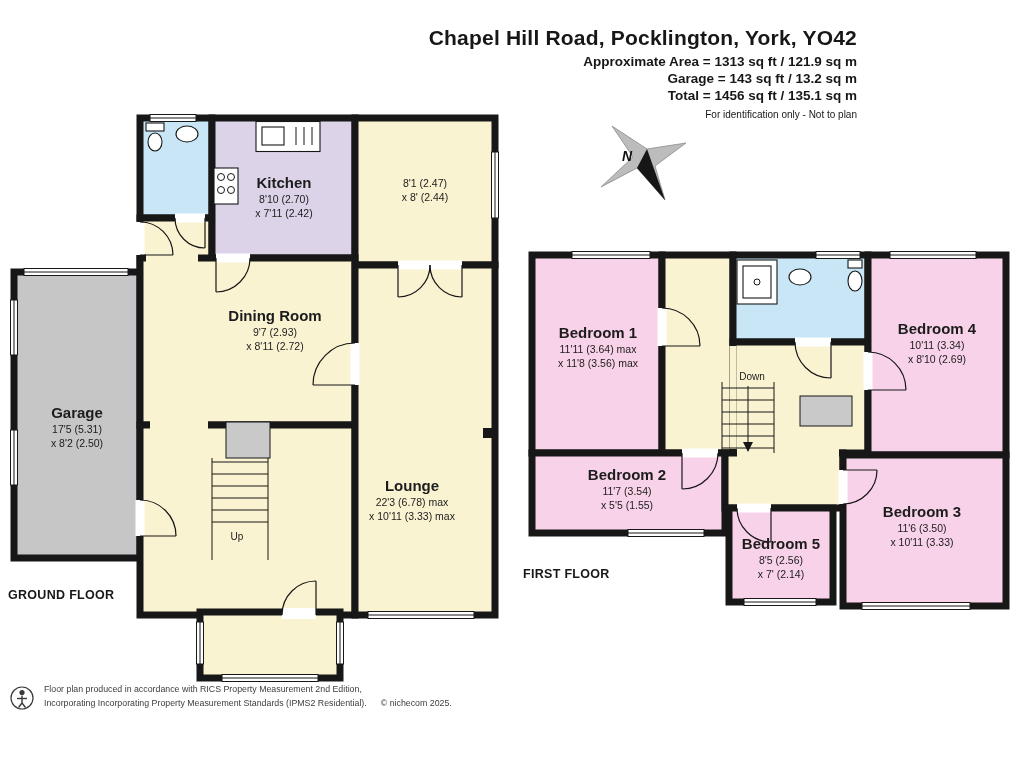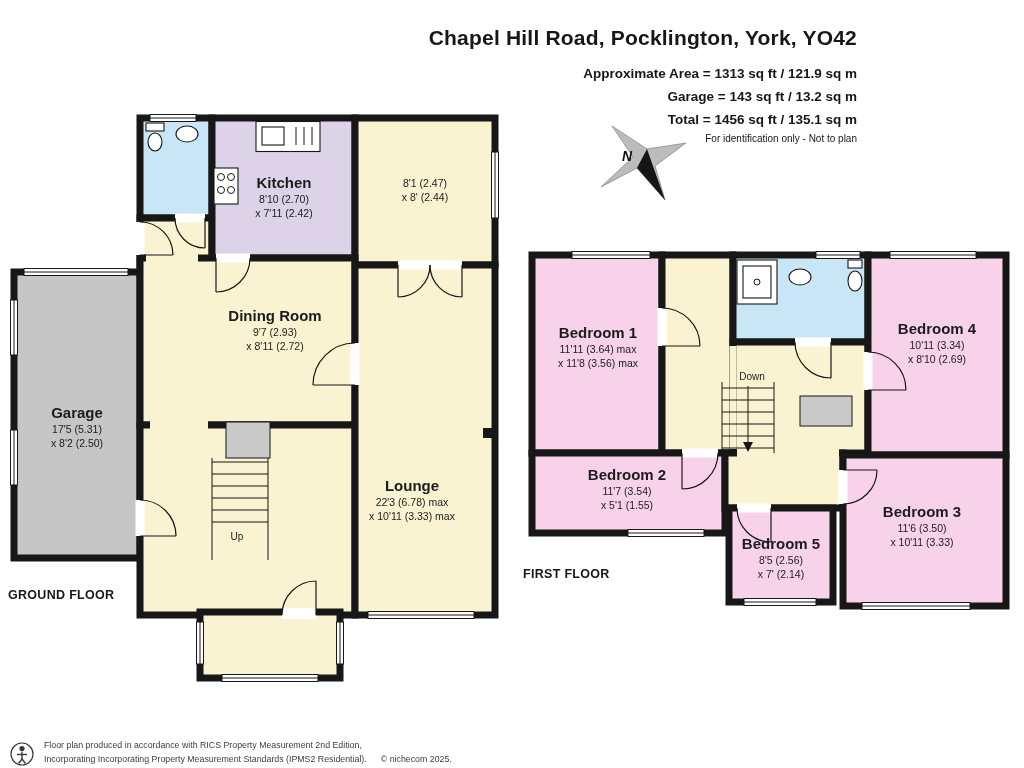--- a/index.html
+++ b/index.html
@@ -19,32 +19,32 @@
   .thin1{stroke:var(--wall,#171717);stroke-width:1;fill:none;}
   .gap{fill:#fff;}
   .door{fill:none;stroke:var(--wall,#171717);stroke-width:1.2;}
   .fix{fill:#fff;stroke:var(--wall,#171717);stroke-width:1.1;}
   .gray2{fill:#c9c9c9;stroke:var(--wall,#171717);stroke-width:1;}
   .wallfill{fill:var(--wall,#171717);}
 
   
   .header{position:absolute;top:26px;right:3px;text-align:right;}
   .header .title{font-size:21px;font-weight:bold;letter-spacing:0.2px;}
-  .header .meas{font-size:13.5px;font-weight:bold;margin-top:8px;}
-  .header .meas.first{margin-top:16px;}
+  .header .meas{font-size:13.5px;font-weight:bold;margin-top:2px;}
+  .header .meas.first{margin-top:4px;}
   .header .disclaimer{font-size:10px;font-weight:normal;margin-top:6px;}
 
   .room-label{position:absolute;transform:translate(-50%,-50%);text-align:center;white-space:nowrap;line-height:1.32;font-size:10.5px;color:#1c1c1c;}
   .room-label span{display:block;}
   .room-label .rname{font-weight:bold;font-size:15px;}
   .stair-label{position:absolute;transform:translate(-50%,-50%);font-size:10px;color:#1c1c1c;}
   .floor-title{position:absolute;font-weight:bold;font-size:12.5px;letter-spacing:0.3px;}
   .compass-n{position:absolute;font-size:14px;font-weight:bold;font-style:italic;color:#111;}
 
-  .footer{position:absolute;left:8px;top:739px;display:flex;gap:8px;align-items:flex-start;}
+  .footer{position:absolute;left:8px;top:683px;display:flex;gap:8px;align-items:flex-start;}
   .footer-text{font-size:8.8px;color:#3c3c3c;line-height:1.55;}
   .gap-l{margin-left:14px;display:inline-block;}
 </style>
 </head>
 <body>
 
 <div id="canvas">
 
   <svg class="planlayer" width="1024" height="768" viewBox="0 0 1024 768">
 
@@ -275,21 +275,21 @@
     <span>x 11'8 (3.56) max</span>
   </div>
   <div class="room-label" style="left:937px;top:343px">
     <span class="rname">Bedroom 4</span>
     <span>10'11 (3.34)</span>
     <span>x 8'10 (2.69)</span>
   </div>
   <div class="room-label" style="left:627px;top:489px">
     <span class="rname">Bedroom 2</span>
     <span>11'7 (3.54)</span>
-    <span>x 5'1 (1.55)</span>
+    <span>x 5'5 (1.55)</span>
   </div>
   <div class="room-label" style="left:781px;top:558px">
     <span class="rname">Bedroom 5</span>
     <span>8'5 (2.56)</span>
     <span>x 7' (2.14)</span>
   </div>
   <div class="room-label" style="left:922px;top:526px">
     <span class="rname">Bedroom 3</span>
     <span>11'6 (3.50)</span>
     <span>x 10'11 (3.33)</span>

